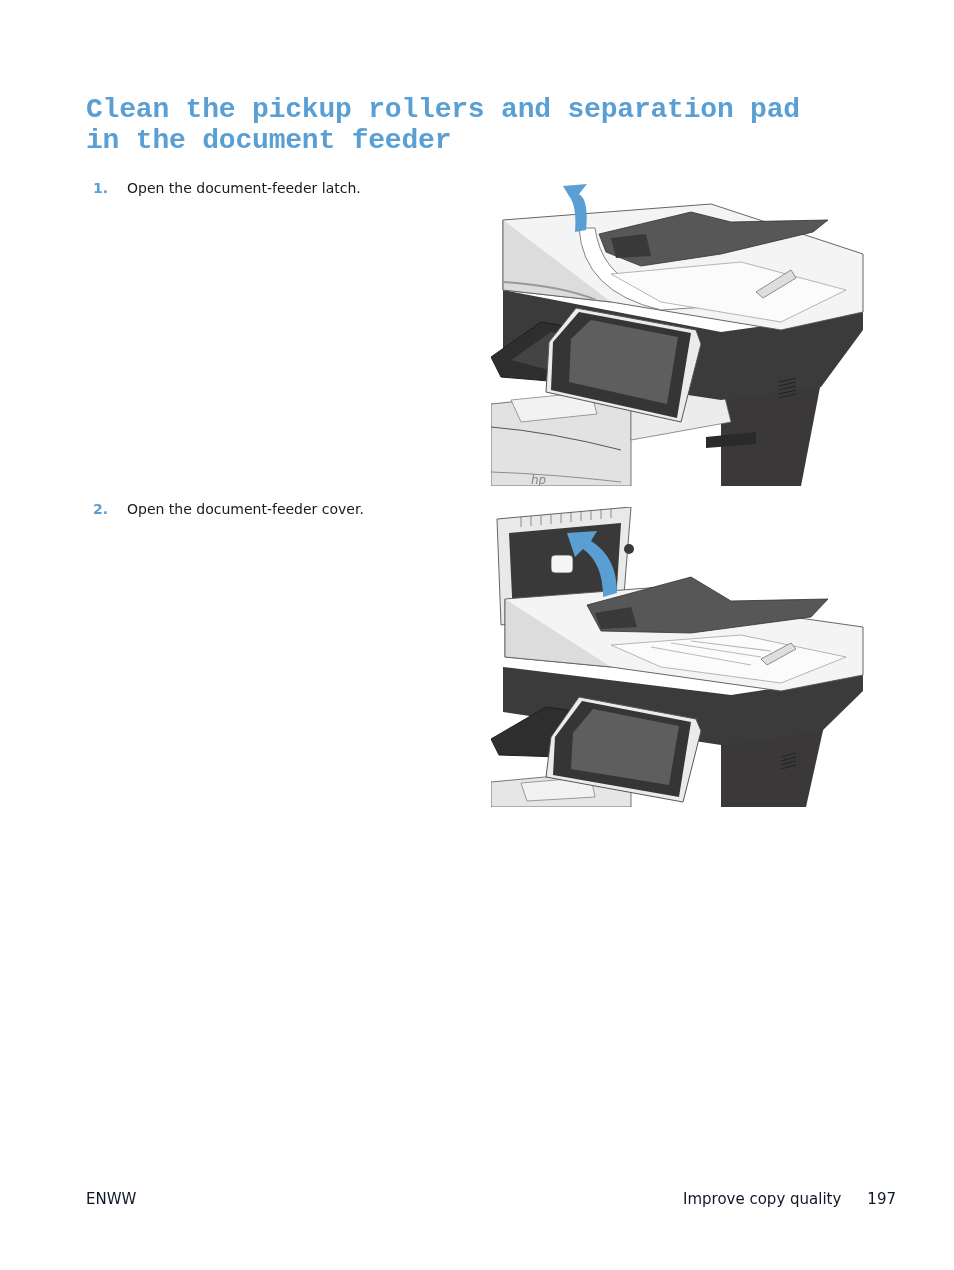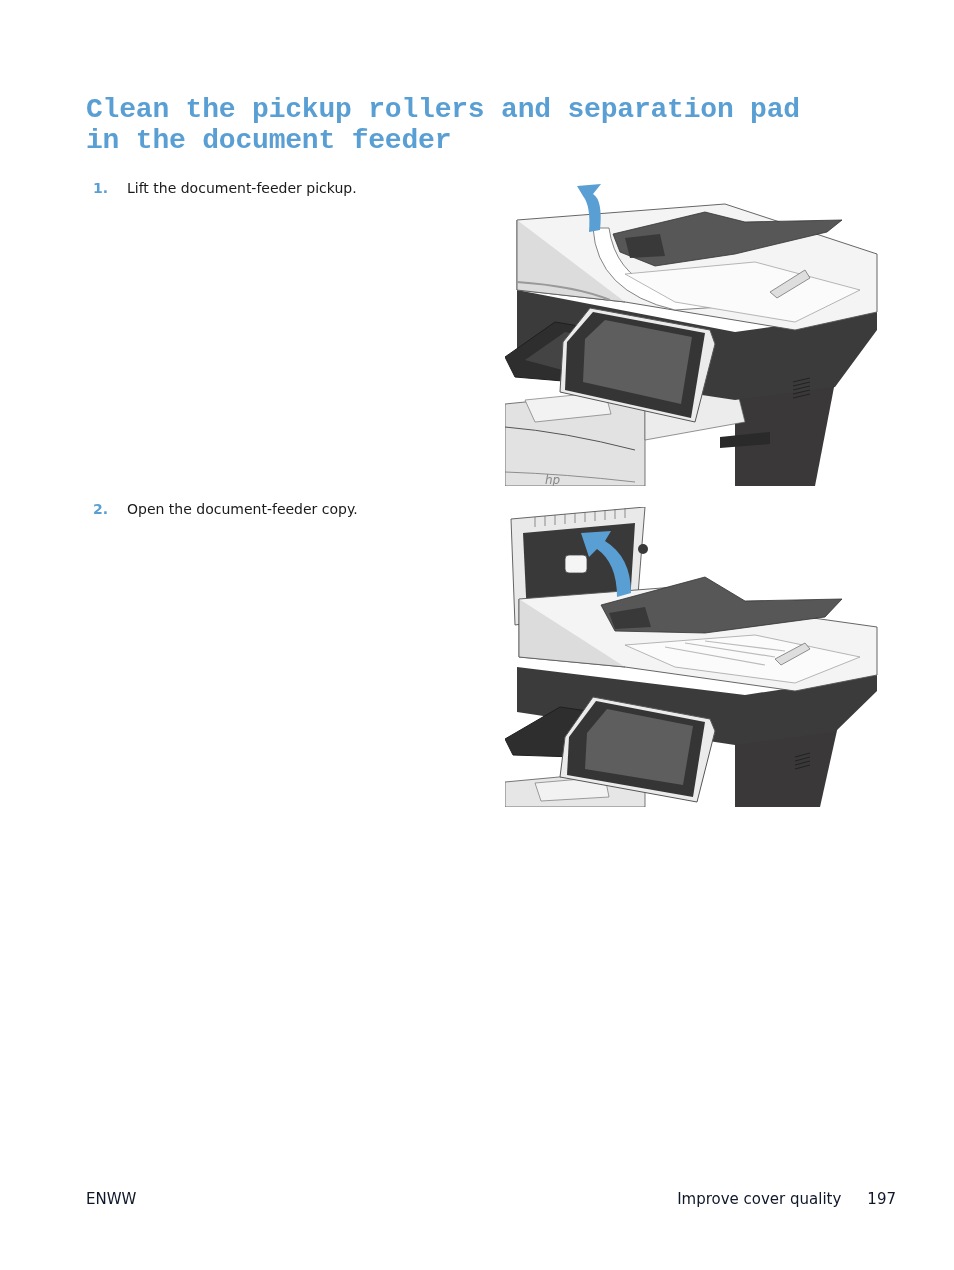--- a/index.html
+++ b/index.html
@@ -4,35 +4,35 @@
   <style>
     html, body { margin: 0; padding: 0; background: #ffffff; }
     body { width: 954px; height: 1270px; position: relative; overflow: hidden;
            font-family: "DejaVu Sans", sans-serif; color: #1a1a1a; }
     .title { position: absolute; left: 86px; top: 94px; width: 740px; margin: 0;
              font-family: Liberation Mono, monospace; font-weight: bold; font-size: 28px;
              line-height: 31px; color: #5a9fd4; letter-spacing: -0.2px; }
     .step { position: absolute; left: 93px; font-size: 14px; line-height: 18px; }
     .step .num { position: absolute; left: 0; font-weight: bold; color: #5a9fd4; }
     .step .text { position: absolute; left: 34px; white-space: nowrap; color: #1a1a1a; }
-    .figure { position: absolute; left: 505px; width: 374px; }
+    .figure { position: absolute; left: 491px; width: 374px; }
     .figure svg { display: block; width: 100%; height: 100%; }
     .footer { position: absolute; top: 1189px; font-size: 15px; line-height: 20px; color: #0f172a; }
     .footer-left { left: 86px; }
     .footer-right { right: 58px; white-space: nowrap; }
     .footer-right .page { margin-left: 26px; }
   </style>
 </head>
 <body>
 
 <h1 class="title">Clean the pickup rollers and separation pad in the document feeder</h1>
 
 <div class="step" style="top:179px;">
   <span class="num">1.</span>
-  <span class="text">Lift the document-feeder pickup.</span>
+  <span class="text">Open the document-feeder latch.</span>
 </div>
 
 <div class="figure" style="top:182px; height:304px;">
   <svg viewBox="0 0 374 304" xmlns="http://www.w3.org/2000/svg">
 
     <path d="M0 222 L140 208 L140 304 L0 304 Z" fill="#e2e2e2" stroke="#555" stroke-width="0.8"></path>
     <path d="M20 218 L100 210 L106 232 L30 240 Z" fill="#f2f2f2" stroke="#777" stroke-width="0.7"></path>
     <path d="M0 245 Q60 250 130 268" fill="none" stroke="#555" stroke-width="1"></path>
     <path d="M0 290 Q60 292 130 300" fill="none" stroke="#777" stroke-width="0.8"></path>
     <text x="40" y="302" font-size="12" fill="#888" font-style="italic">hp</text>
@@ -71,21 +71,21 @@
     </g>
 
     <g>
       <path d="M95 48 Q98 18 88 12 L96 2 L72 4 L78 14 Q86 24 84 50 Z" fill="#5a9fd4"></path>
     </g>
   </svg>
 </div>
 
 <div class="step" style="top:500px;">
   <span class="num">2.</span>
-  <span class="text">Open the document-feeder copy.</span>
+  <span class="text">Open the document-feeder cover.</span>
 </div>
 
 <div class="figure" style="top:507px; height:300px;">
   <svg viewBox="0 0 374 300" xmlns="http://www.w3.org/2000/svg">
 
     <path d="M0 275 L140 262 L140 300 L0 300 Z" fill="#e6e6e6" stroke="#555" stroke-width="0.8"></path>
     <path d="M30 276 L100 270 L104 290 L36 294 Z" fill="#f2f2f2" stroke="#777" stroke-width="0.7"></path>
 
     <path d="M230 220 L335 210 L315 300 L230 300 Z" fill="#3a3838"></path>
 
@@ -137,14 +137,14 @@
     </g>
 
     <g>
       <path d="M126 86 Q126 50 100 34 L106 24 L76 26 L84 50 L92 42 Q112 56 112 90 Z" fill="#5a9fd4"></path>
     </g>
   </svg>
 </div>
 
 <div class="footer footer-left">ENWW</div>
 <div class="footer footer-right">
-  <span>Improve cover quality</span><span class="page">197</span>
+  <span>Improve copy quality</span><span class="page">197</span>
 </div>
 
 </body></html>

